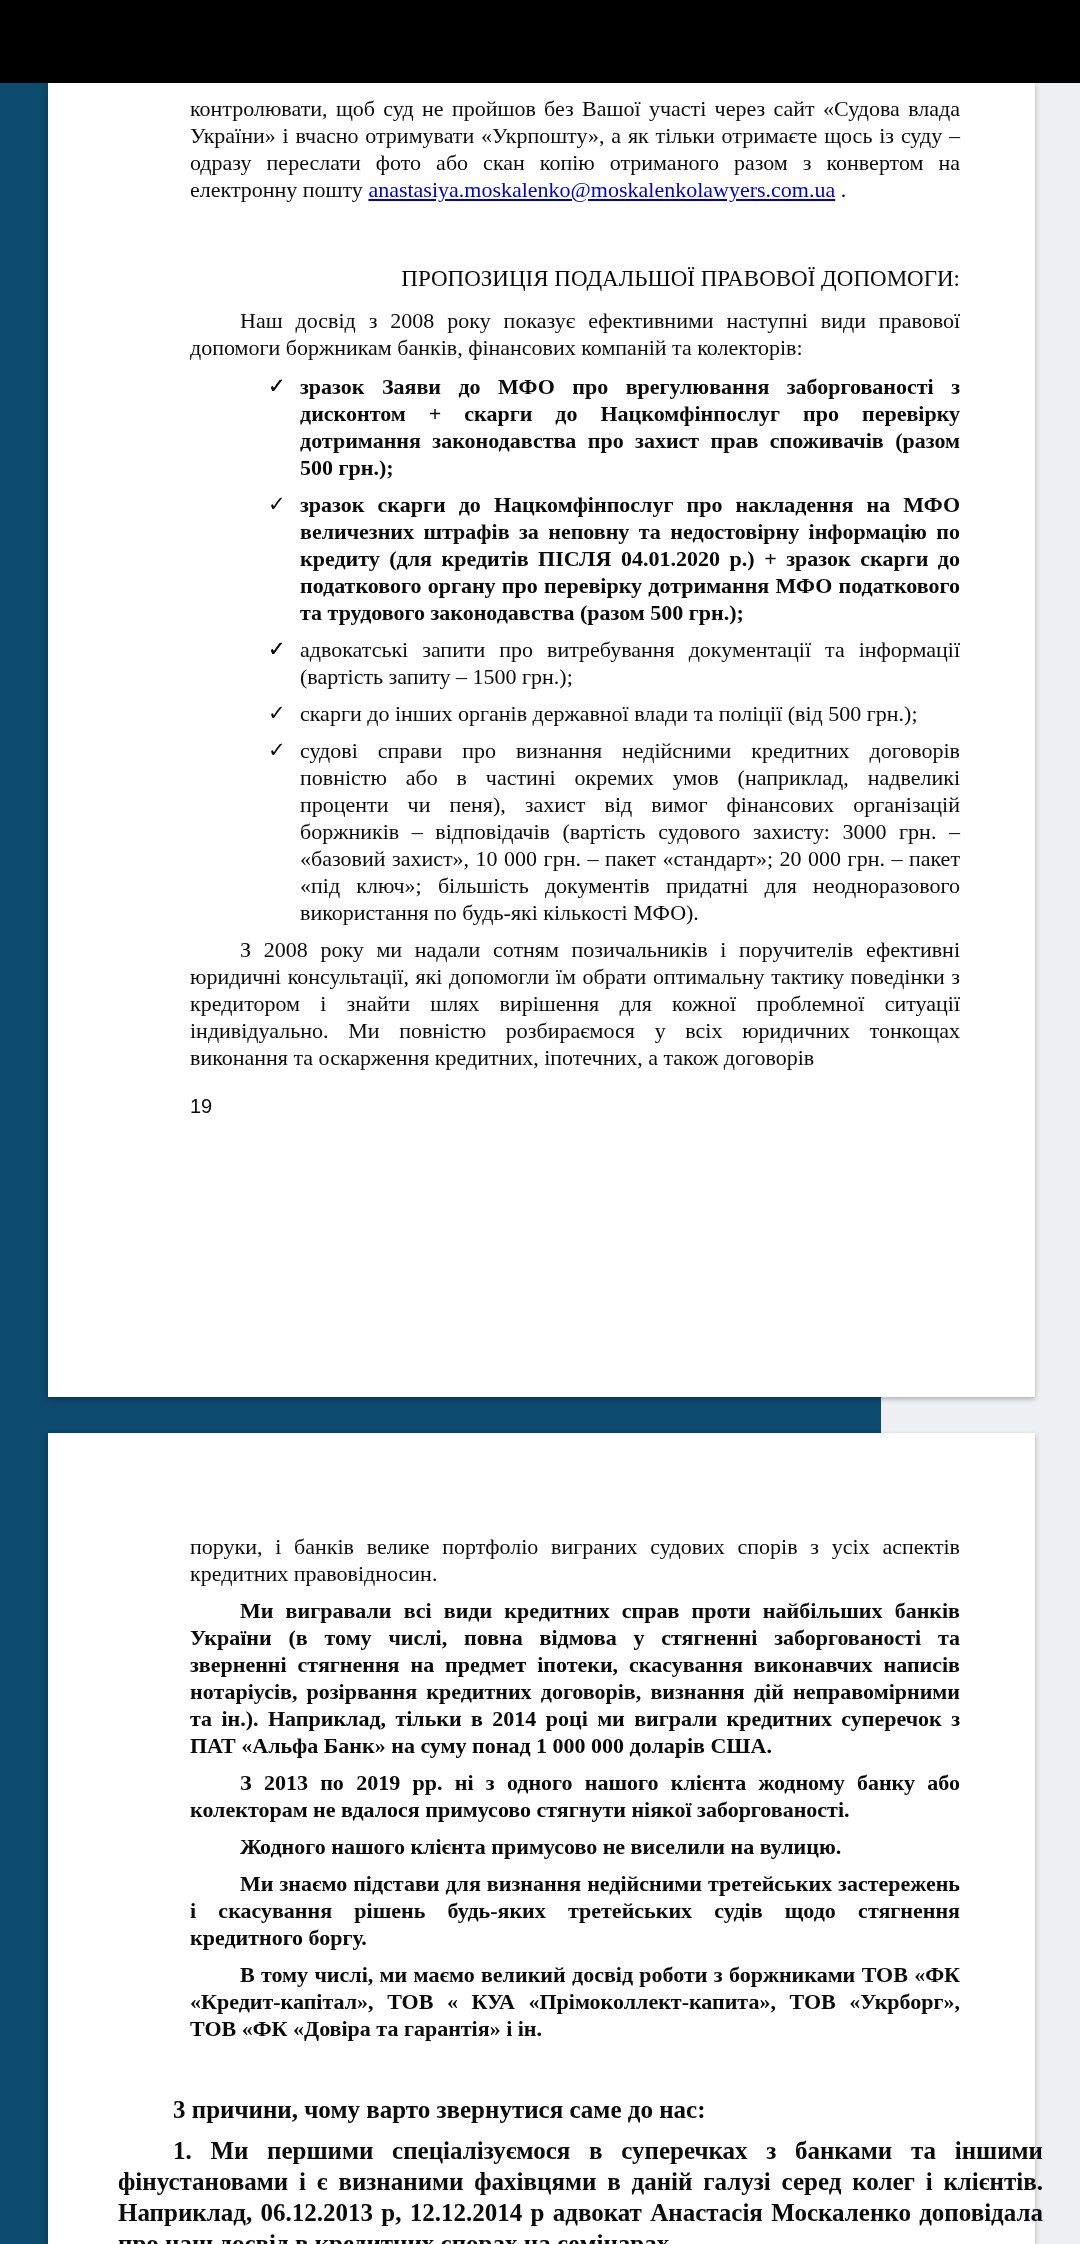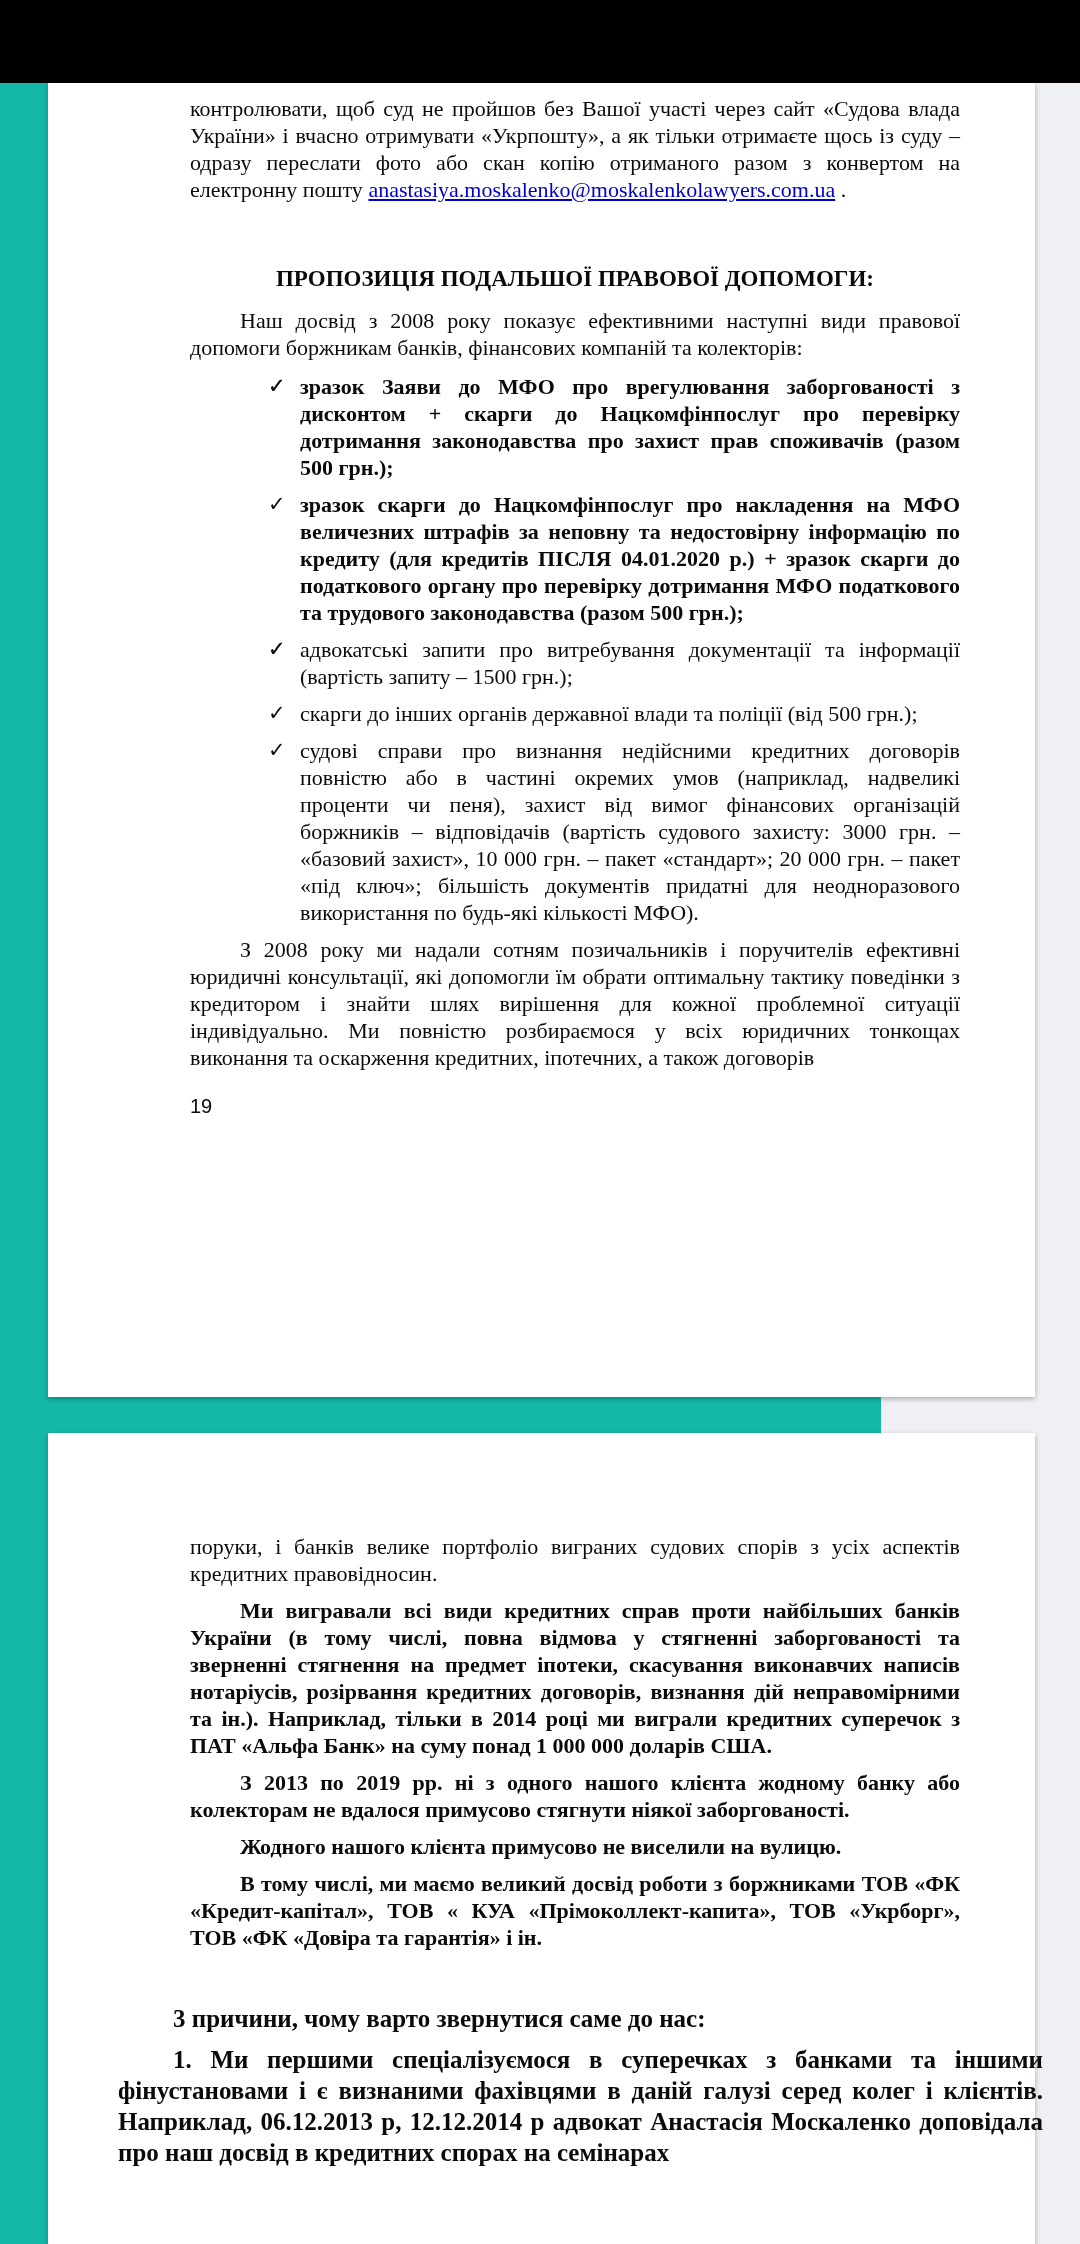--- a/index.html
+++ b/index.html
@@ -12,21 +12,21 @@
     font-family: "Liberation Serif", "DejaVu Serif", serif;
   }
   .topbar {
     width: 1080px;
     height: 83px;
     background: #000000;
   }
   .viewer {
     width: 881px;
     height: 2161px;
-    background: #14b8a6;
+    background: #0c4a6e;
   }
   .page {
     width: 987px;
     margin-left: 48px;
     background: #ffffff;
     box-shadow: 0 2px 5px rgba(0,0,0,0.28);
     box-sizing: border-box;
     color: #0a0a0a;
   }
   .page-1 {
@@ -42,22 +42,22 @@
     margin: 0 0 10px 0;
     font-size: 22px;
     line-height: 27px;
     text-align: justify;
   }
   .page p.indent { text-indent: 50px; }
   .bold { font-weight: bold; }
   .section-heading {
     margin: 62px 0 14px 0;
     font-size: 23px;
-    font-weight: bold;
-    text-align: center;
+    font-weight: normal;
+    text-align: right;
     line-height: 28px;
   }
   ul.check-list {
     list-style: none;
     margin: 12px 0 2px 0;
     padding: 0;
   }
   ul.check-list li {
     position: relative;
     padding-left: 110px;
@@ -155,20 +155,21 @@
     <div>
 
         <p>поруки, і банків велике портфоліо виграних судових спорів з усіх аспектів кредитних правовідносин.</p>
 
         <p class="bold indent">Ми вигравали всі види кредитних справ проти найбільших банків України (в тому числі, повна відмова у стягненні заборгованості та зверненні стягнення на предмет іпотеки, скасування виконавчих написів нотаріусів, розірвання кредитних договорів, визнання дій неправомірними та ін.). Наприклад, тільки в 2014 році ми виграли кредитних суперечок з ПАТ «Альфа Банк» на суму понад 1 000 000 доларів США.</p>
 
         <p class="bold indent">З 2013 по 2019 рр. ні з одного нашого клієнта жодному банку або колекторам не вдалося примусово стягнути ніякої заборгованості.</p>
 
         <p class="bold indent">Жодного нашого клієнта примусово не виселили на вулицю.</p>
 
+        <p class="bold indent">Ми знаємо підстави для визнання недійсними третейських застережень і скасування рішень будь-яких третейських судів щодо стягнення кредитного боргу.</p>
 
         <p class="bold indent">В тому числі, ми маємо великий досвід роботи з боржниками ТОВ «ФК «Кредит-капітал», ТОВ « КУА «Прімоколлект-капита», ТОВ «Укрборг», ТОВ «ФК «Довіра та гарантія» і ін.</p>
       </div>
 
     <div class="reasons-block">
       <p class="indent">3 причини, чому варто звернутися саме до нас:</p>
       <p class="indent">1. Ми першими спеціалізуємося в суперечках з банками та іншими фінустановами і є визнаними фахівцями в даній галузі серед колег і клієнтів. Наприклад, 06.12.2013 р, 12.12.2014 р адвокат Анастасія Москаленко доповідала про наш досвід в кредитних спорах на семінарах</p>
     </div>
   </div>
 

